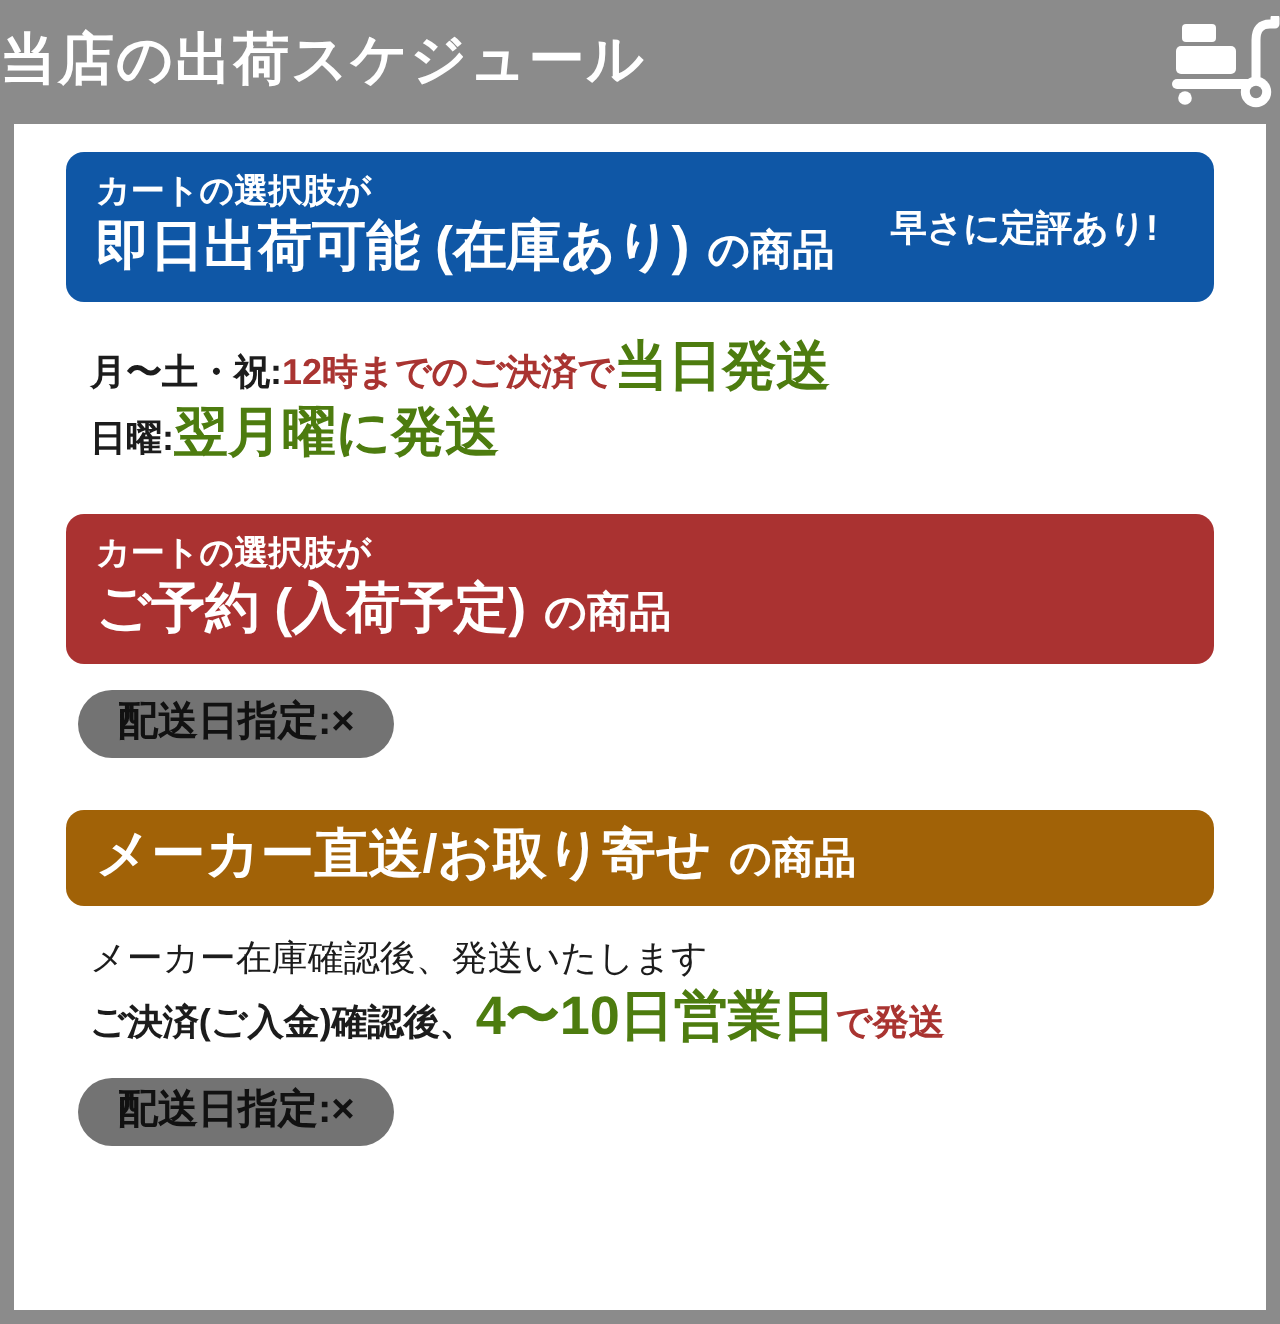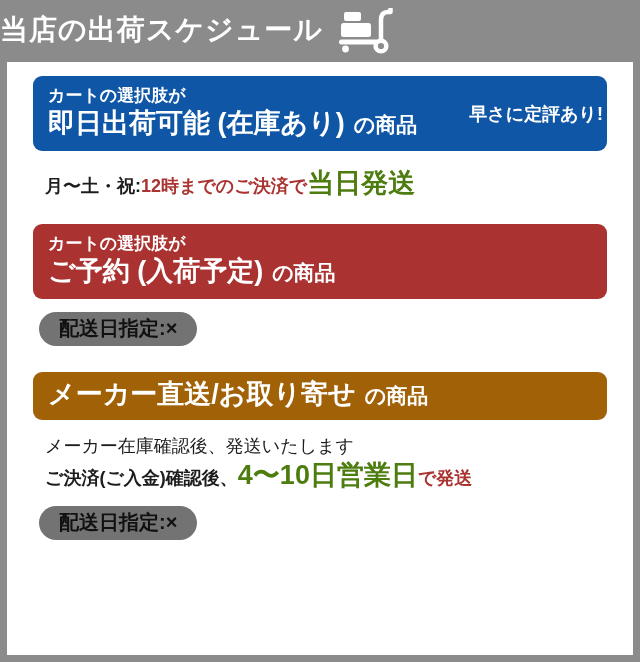--- a/index.html
+++ b/index.html
@@ -5,21 +5,21 @@
   html,body{margin:0;padding:0;}
   body{
     width:640px;height:662px;
     background:#8b8b8b;
     font-family:"Liberation Sans","DejaVu Sans",sans-serif;
     -webkit-font-smoothing:antialiased;
     overflow:hidden;
   }
   .frame{width:640px;height:662px;background:#8b8b8b;}
   .header{
-    height:62px;display:flex;align-items:center;justify-content:flex-start;gap:14px;
+    height:62px;display:flex;align-items:center;justify-content:space-between;gap:14px;
   }
   .header-title{
     color:#ffffff;font-size:28px;font-weight:bold;letter-spacing:1px;line-height:1;
     padding-bottom:2px;
   }
   .content{
     margin:0 7px;background:#ffffff;height:593px;box-sizing:border-box;
     padding:14px 26px 0 26px;
   }
   .banner{
@@ -30,21 +30,21 @@
   .banner.red2{background:#aa3231;height:75px;}
   .banner.red1{
     background:#a16207;height:48px;display:flex;align-items:baseline;
     padding-top:0;padding-bottom:0;align-items:center;
   }
   .banner-topline{font-size:17px;font-weight:bold;line-height:22px;}
   .banner-mainline{line-height:32px;white-space:nowrap;}
   .banner-main{font-size:27px;font-weight:bold;}
   .banner-suffix{font-size:21px;font-weight:bold;margin-left:9px;}
   .banner-note{
-    position:absolute;right:4px;top:50%;transform:translateY(-50%);
+    position:absolute;right:28px;top:50%;transform:translateY(-50%);
     font-size:18px;font-weight:bold;margin-left:28px;
   }
   .txt{
     margin:17px 0 0 12px;color:#1c1c1c;font-size:18px;
   }
   .txt .line{line-height:30px;white-space:nowrap;}
   .b{font-weight:bold;}
   .red{color:#a93431;font-weight:bold;}
   .red-big{color:#4d7c0f;font-weight:bold;font-size:27px;}
   .pill{
@@ -83,20 +83,23 @@
       <div class="banner-mainline">
         <span class="banner-main">即日出荷可能 (在庫あり)</span><span class="banner-suffix">の商品</span>
       </div>
       <div class="banner-note">早さに定評あり!</div>
     </div>
 
     <div class="txt">
       <div class="line">
         <span class="b">月〜土・祝:</span><span class="red">12時までのご決済で</span><span class="red-big">当日発送</span>
       </div>
+      <div class="line">
+        <span class="b">日曜:</span><span class="red-big">翌月曜に発送</span>
+      </div>
     </div>
 
     <div class="banner red2 mt-sec">
       <div class="banner-topline">カートの選択肢が</div>
       <div class="banner-mainline">
         <span class="banner-main">ご予約 (入荷予定)</span><span class="banner-suffix">の商品</span>
       </div>
     </div>
 
     <div>

